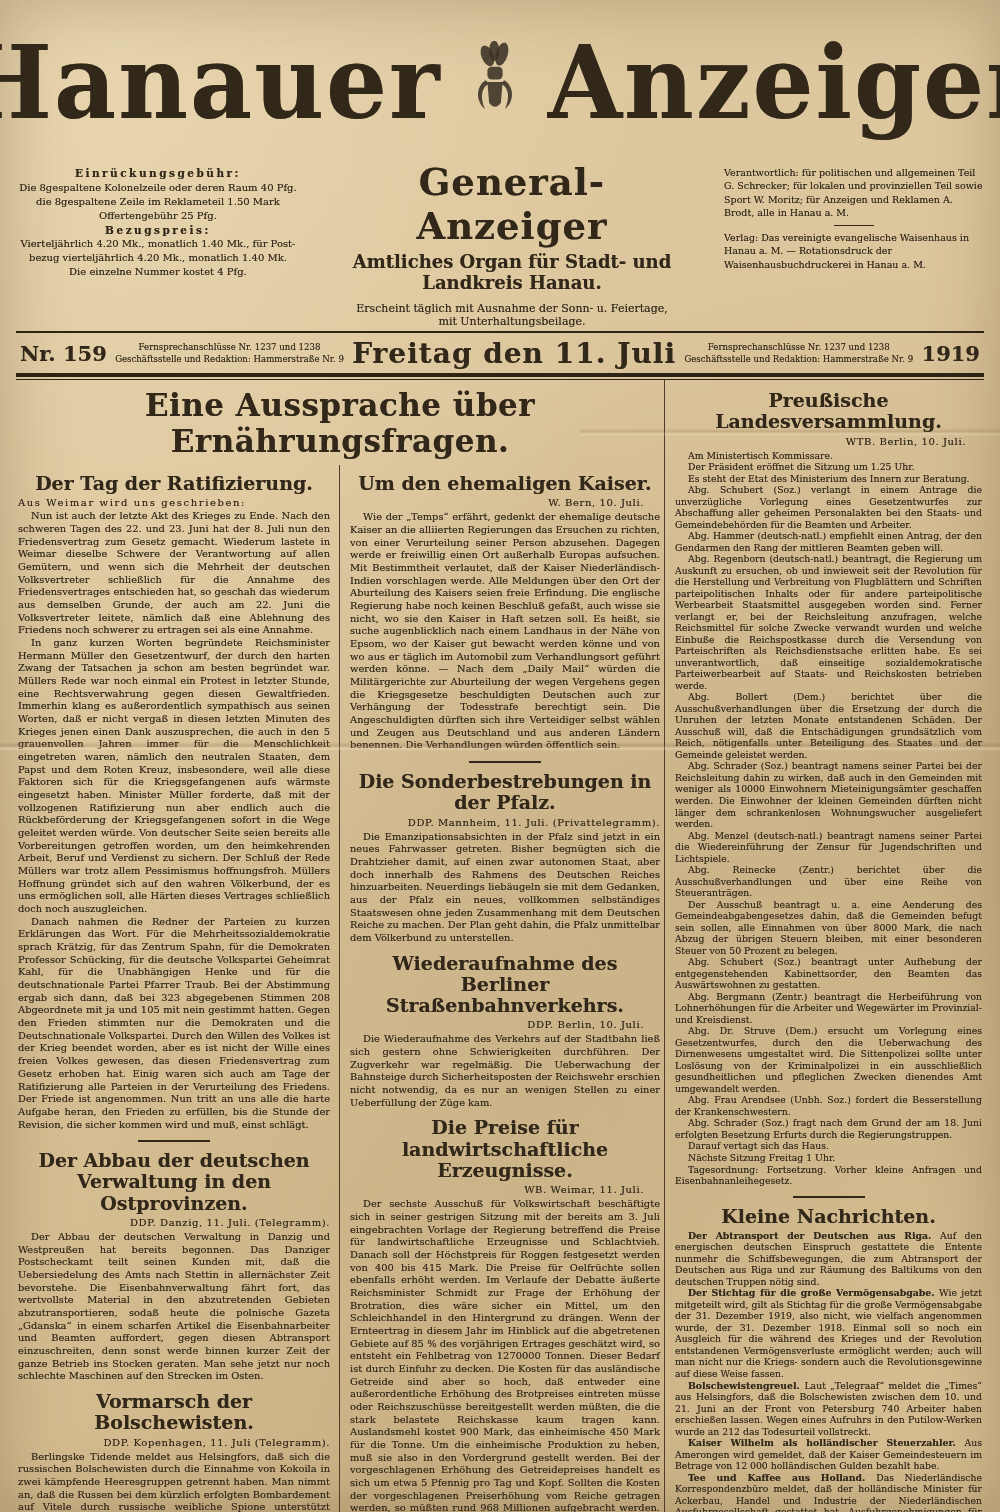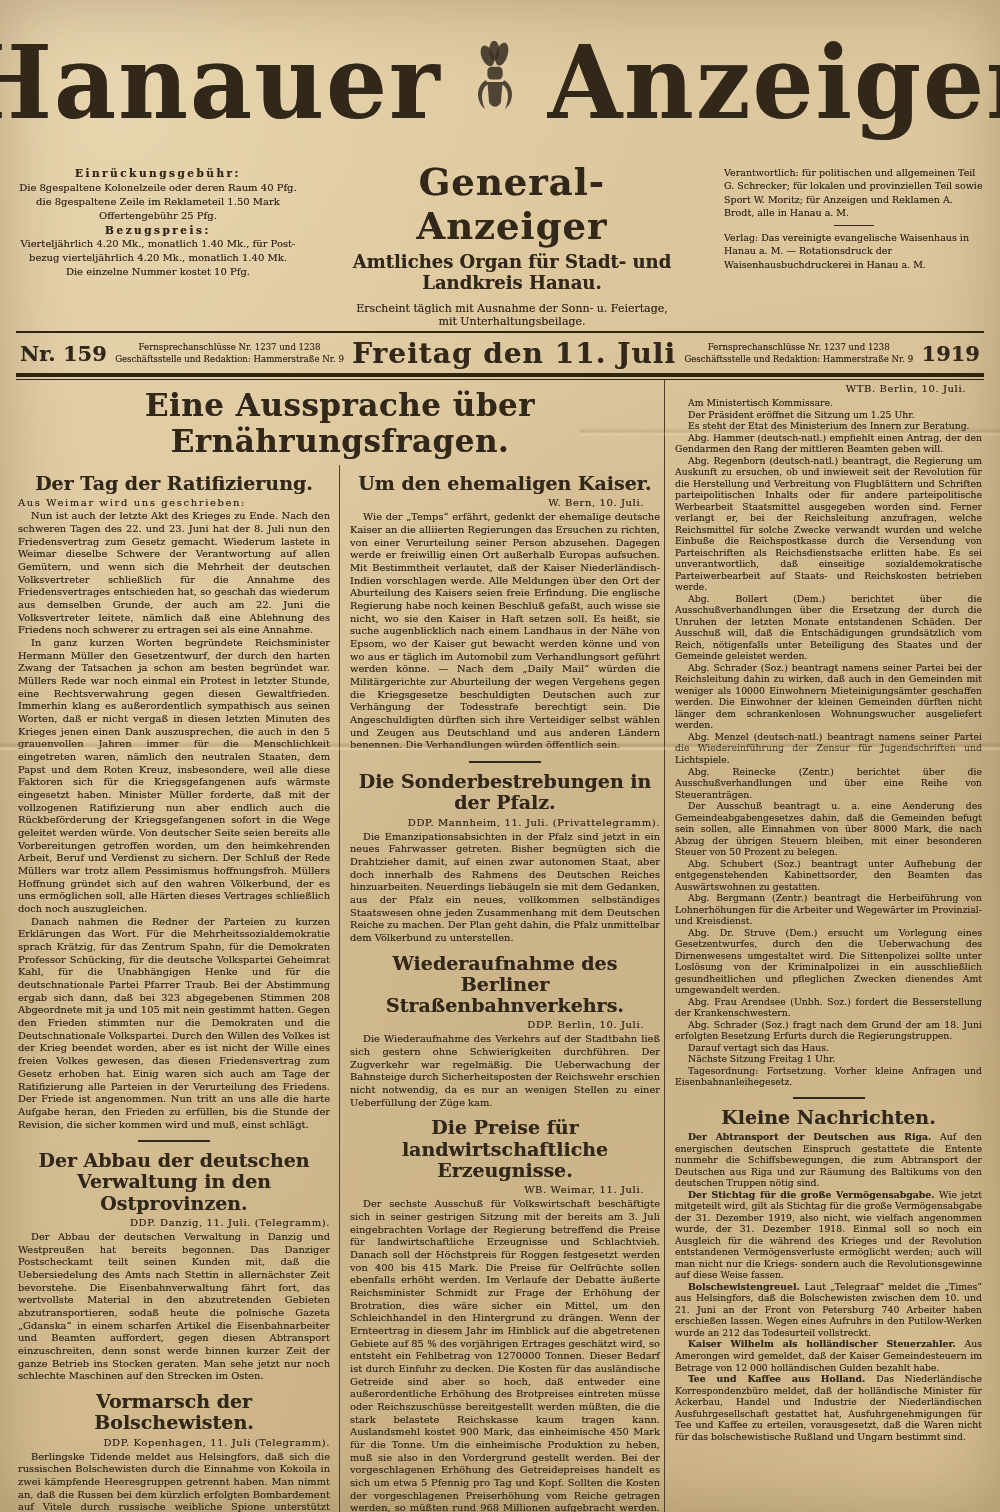--- a/index.html
+++ b/index.html
@@ -92,21 +92,21 @@
 
     <div class="info-row">
       <div class="fees">
         <div class="h">Einrückungsgebühr:</div>
         <div>Die 8gespaltene Kolonelzeile oder deren Raum 40 Pfg.</div>
         <div>die 8gespaltene Zeile im Reklameteil 1.50 Mark</div>
         <div>Offertengebühr 25 Pfg.</div>
         <div class="h">Bezugspreis:</div>
         <div>Vierteljährlich 4.20 Mk., monatlich 1.40 Mk., für Post-</div>
         <div>bezug vierteljährlich 4.20 Mk., monatlich 1.40 Mk.</div>
-        <div>Die einzelne Nummer kostet 10 Pfg.</div>
+        <div>Die einzelne Nummer kostet 4 Pfg.</div>
       </div>
       <div class="center-block">
         <div class="ga-title">General-Anzeiger</div>
         <div class="organ">Amtliches Organ für Stadt- und Landkreis Hanau.</div>
         <div class="schedule">Erscheint täglich mit Ausnahme der Sonn- u. Feiertage, mit Unterhaltungsbeilage.</div>
       </div>
       <div class="imprint">
         <div>Verantwortlich: für politischen und allgemeinen Teil G. Schrecker; für lokalen und provinziellen Teil sowie Sport W. Moritz; für Anzeigen und Reklamen A. Brodt, alle in Hanau a. M.</div>
         <div class="imprint-rule"></div>
         <div>Verlag: Das vereinigte evangelische Waisenhaus in Hanau a. M. — Rotationsdruck der Waisenhausbuchdruckerei in Hanau a. M.</div>
@@ -182,24 +182,26 @@
             <p class="body">Der sechste Ausschuß für Volkswirtschaft beschäftigte sich in seiner gestrigen Sitzung mit der bereits am 3. Juli eingebrachten Vorlage der Regierung betreffend die Preise für landwirtschaftliche Erzeugnisse und Schlachtvieh. Danach soll der Höchstpreis für Roggen festgesetzt werden von 400 bis 415 Mark. Die Preise für Oelfrüchte sollen ebenfalls erhöht werden. Im Verlaufe der Debatte äußerte Reichsminister Schmidt zur Frage der Erhöhung der Brotration, dies wäre sicher ein Mittel, um den Schleichhandel in den Hintergrund zu drängen. Wenn der Ernteertrag in diesem Jahr im Hinblick auf die abgetretenen Gebiete auf 85 % des vorjährigen Ertrages geschätzt wird, so entsteht ein Fehlbetrag von 1270000 Tonnen. Dieser Bedarf ist durch Einfuhr zu decken. Die Kosten für das ausländische Getreide sind aber so hoch, daß entweder eine außerordentliche Erhöhung des Brotpreises eintreten müsse oder Reichszuschüsse bereitgestellt werden müßten, die die stark belastete Reichskasse kaum tragen kann. Auslandsmehl kostet 900 Mark, das einheimische 450 Mark für die Tonne. Um die einheimische Produktion zu heben, muß sie also in den Vordergrund gestellt werden. Bei der vorgeschlagenen Erhöhung des Getreidepreises handelt es sich um etwa 5 Pfennig pro Tag und Kopf. Sollten die Kosten der vorgeschlagenen Preiserhöhung vom Reiche getragen werden, so müßten rund 968 Millionen aufgebracht werden. Unsere Getreide- und Brotpreise sind die billigsten der Welt. Sie sind bedeutend hinter der Kohlenpreissteigerung zurückgeblieben. Die Oeffentlichkeit muß begreifen und muß verstehen, daß man der Landwirtschaft ihre Aufwendungen bezahlen muß, damit sie weiterbestehen kann. Würde man die Wirtschaft freigeben, so würden viel höhere Konjunkturpreise in Erscheinung treten. Nachdem zwei große Parteien Bedenken gegen eine sofortige Preiserhöhung zu Lasten der Konsumenten geltend gemacht haben, könne vielleicht ein Mittelweg beschritten werden dadurch, daß dem Reichsernährungsamt das Recht auf den Erlaß einer Preisnotverordnung gegeben werde und den Auftrag erhielte, mit dem Reichsfinanzministerium in Verhandlungen über den Reichszuschuß einzutreten.</p>
           </article>
 
         </div>
 
       </div>
     </section>
 
     <aside class="col col3">
       <article>
+        <h2 class="art-title">Preußische Landesversammlung.</h2>
         <p class="art-dateline right">WTB. Berlin, 10. Juli.</p>
         <p class="body">Am Ministertisch Kommissare.</p>
         <p class="body">Der Präsident eröffnet die Sitzung um 1.25 Uhr.</p>
         <p class="body">Es steht der Etat des Ministerium des Innern zur Beratung.</p>
+        <p class="body">Abg. Schubert (Soz.) verlangt in einem Antrage die unverzügliche Vorlegung eines Gesetzentwurfes zur Abschaffung aller geheimen Personalakten bei den Staats- und Gemeindebehörden für die Beamten und Arbeiter.</p>
         <p class="body">Abg. Hammer (deutsch-natl.) empfiehlt einen Antrag, der den Gendarmen den Rang der mittleren Beamten geben will.</p>
         <p class="body">Abg. Regenborn (deutsch-natl.) beantragt, die Regierung um Auskunft zu ersuchen, ob und inwieweit seit der Revolution für die Herstellung und Verbreitung von Flugblättern und Schriften parteipolitischen Inhalts oder für andere parteipolitische Werbearbeit Staatsmittel ausgegeben worden sind. Ferner verlangt er, bei der Reichsleitung anzufragen, welche Reichsmittel für solche Zwecke verwandt wurden und welche Einbuße die Reichspostkasse durch die Versendung von Parteischriften als Reichsdienstsache erlitten habe. Es sei unverantwortlich, daß einseitige sozialdemokratische Parteiwerbearbeit auf Staats- und Reichskosten betrieben werde.</p>
         <p class="body">Abg. Bollert (Dem.) berichtet über die Ausschußverhandlungen über die Ersetzung der durch die Unruhen der letzten Monate entstandenen Schäden. Der Ausschuß will, daß die Entschädigungen grundsätzlich vom Reich, nötigenfalls unter Beteiligung des Staates und der Gemeinde geleistet werden.</p>
         <p class="body">Abg. Schrader (Soz.) beantragt namens seiner Partei bei der Reichsleitung dahin zu wirken, daß auch in den Gemeinden mit weniger als 10000 Einwohnern Mieteinigungsämter geschaffen werden. Die Einwohner der kleinen Gemeinden dürften nicht länger dem schrankenlosen Wohnungswucher ausgeliefert werden.</p>
         <p class="body">Abg. Menzel (deutsch-natl.) beantragt namens seiner Partei die Wiedereinführung der Zensur für Jugendschriften und Lichtspiele.</p>
         <p class="body">Abg. Reinecke (Zentr.) berichtet über die Ausschußverhandlungen und über eine Reihe von Steueranträgen.</p>
         <p class="body">Der Ausschuß beantragt u. a. eine Aenderung des Gemeindeabgabengesetzes dahin, daß die Gemeinden befugt sein sollen, alle Einnahmen von über 8000 Mark, die nach Abzug der übrigen Steuern bleiben, mit einer besonderen Steuer von 50 Prozent zu belegen.</p>
         <p class="body">Abg. Schubert (Soz.) beantragt unter Aufhebung der entgegenstehenden Kabinettsorder, den Beamten das Auswärtswohnen zu gestatten.</p>
         <p class="body">Abg. Bergmann (Zentr.) beantragt die Herbeiführung von Lohnerhöhungen für die Arbeiter und Wegewärter im Provinzial- und Kreisdienst.</p>
         <p class="body">Abg. Dr. Struve (Dem.) ersucht um Vorlegung eines Gesetzentwurfes, durch den die Ueberwachung des Dirnenwesens umgestaltet wird. Die Sittenpolizei sollte unter Loslösung von der Kriminalpolizei in ein ausschließlich gesundheitlichen und pfleglichen Zwecken dienendes Amt umgewandelt werden.</p>

